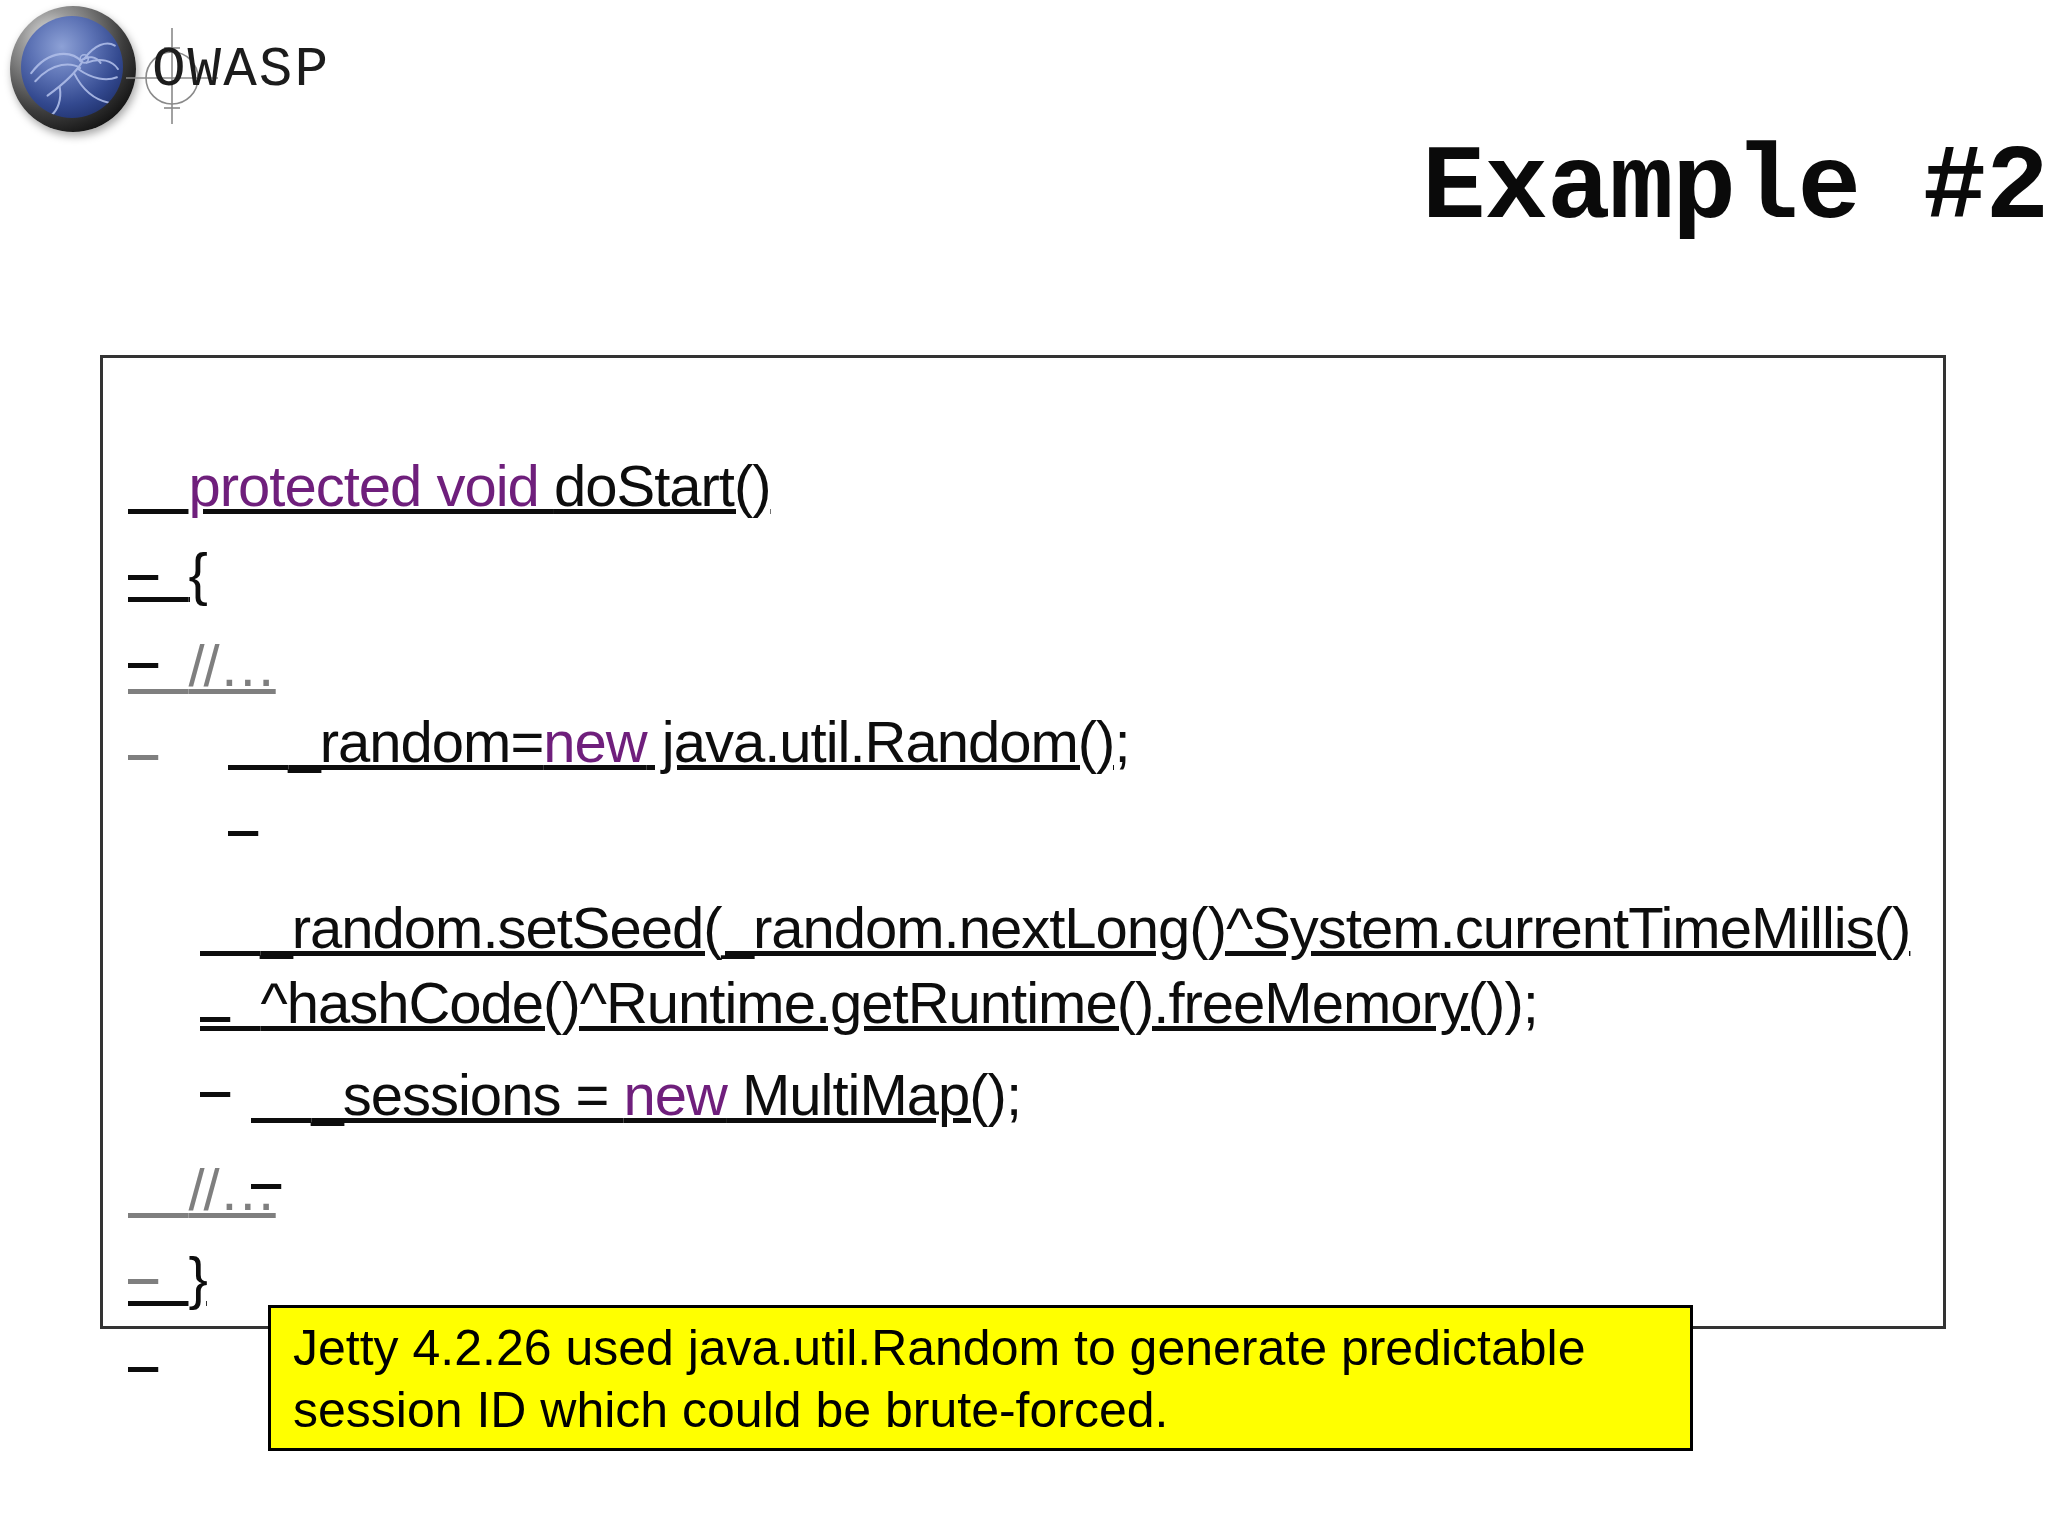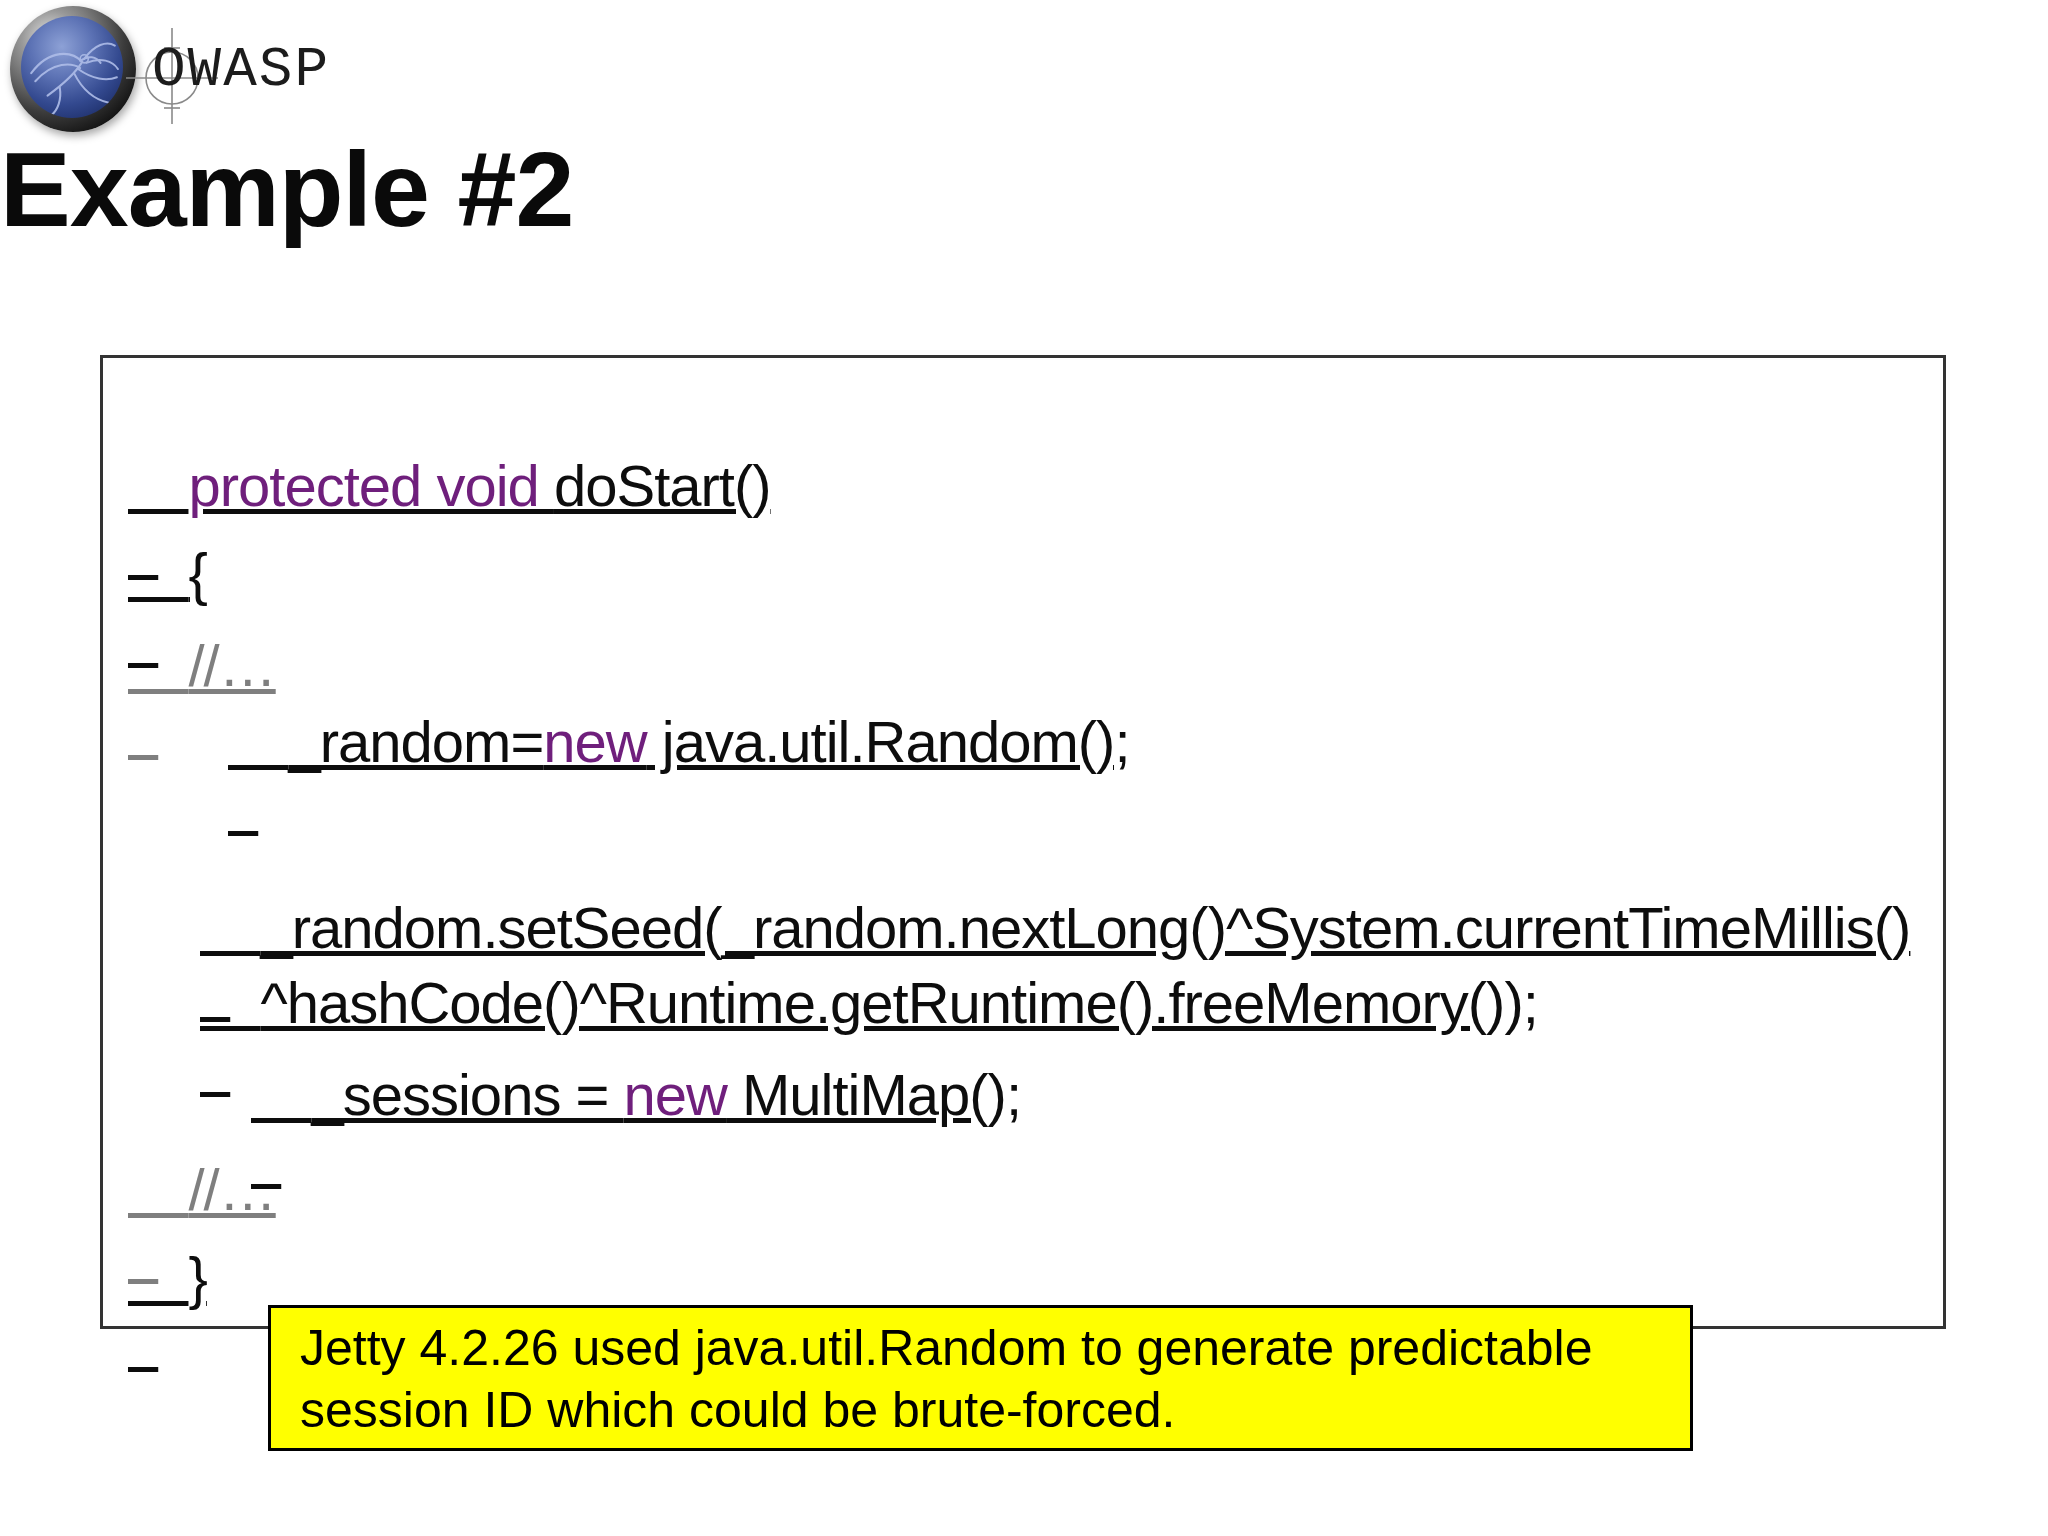--- a/index.html
+++ b/index.html
@@ -40,23 +40,24 @@
   .crosshair{position:absolute;left:124px;top:26px;}
   .wordmark{
     position:absolute;left:152px;top:42px;
     font-family:Liberation Mono, monospace;
     font-size:56px;line-height:1;color:#1c1c1c;letter-spacing:2px;font-weight:500;
   }
 
   
   .slide-title{
     position:absolute;left:0;top:134px;width:2048px;
-    text-align:left;
+    text-align:right;
     font-size:106px;line-height:1.05;color:var(--title_text);
     letter-spacing:-1px;
+    font-family:Liberation Mono, monospace;
   }
 
   
   .code-panel{
     position:absolute;left:100px;top:355px;width:1846px;height:974px;
     border:3px solid var(--code_border);
     background:#ffffff;
   }
   .code-line{
     position:absolute;
@@ -66,21 +67,21 @@
     text-decoration:underline;
   }
   .code-line .kw{color:var(--keyword);}
   .code-line.comment{color:var(--comment);}
 
   
   .callout{
     position:absolute;left:268px;top:1305px;width:1425px;height:146px;
     background:var(--callout_bg);
     border:3px solid var(--callout_border);
-    padding:9px 0 0 29px;
+    padding:9px 0 0 22px;
   }
   .callout .line{
     font-size:50px;line-height:62px;color:var(--callout_text);
     white-space:pre;
   }
 </style>
 </head>
 <body>
 
 <div class="logo">

